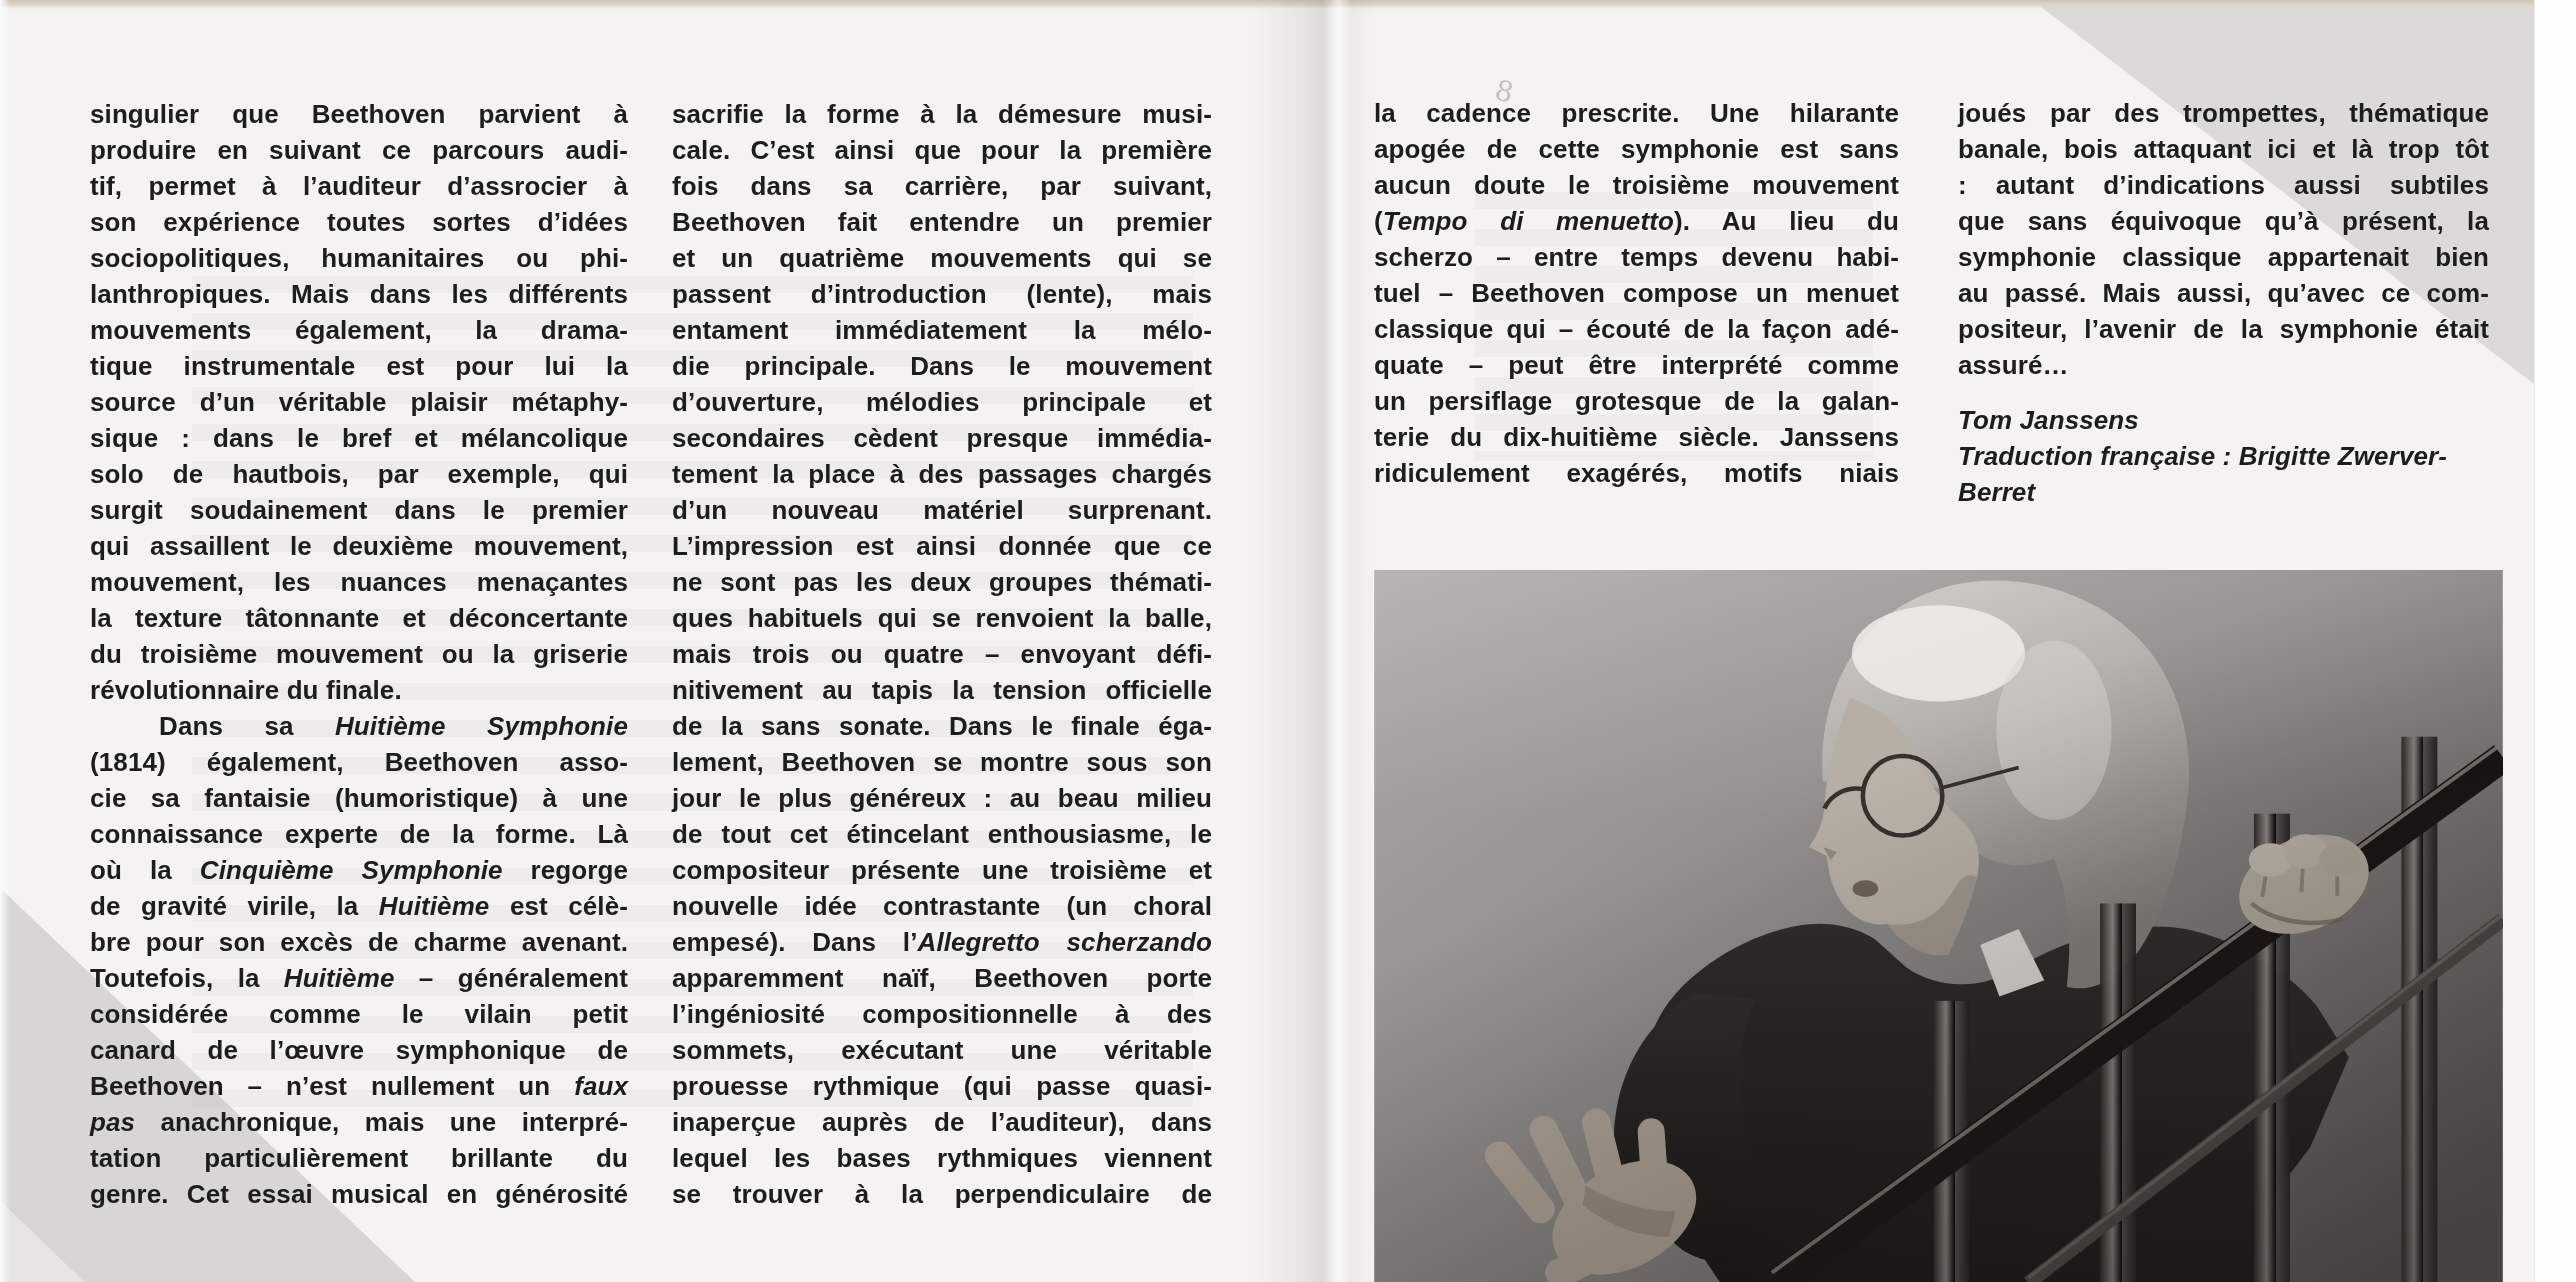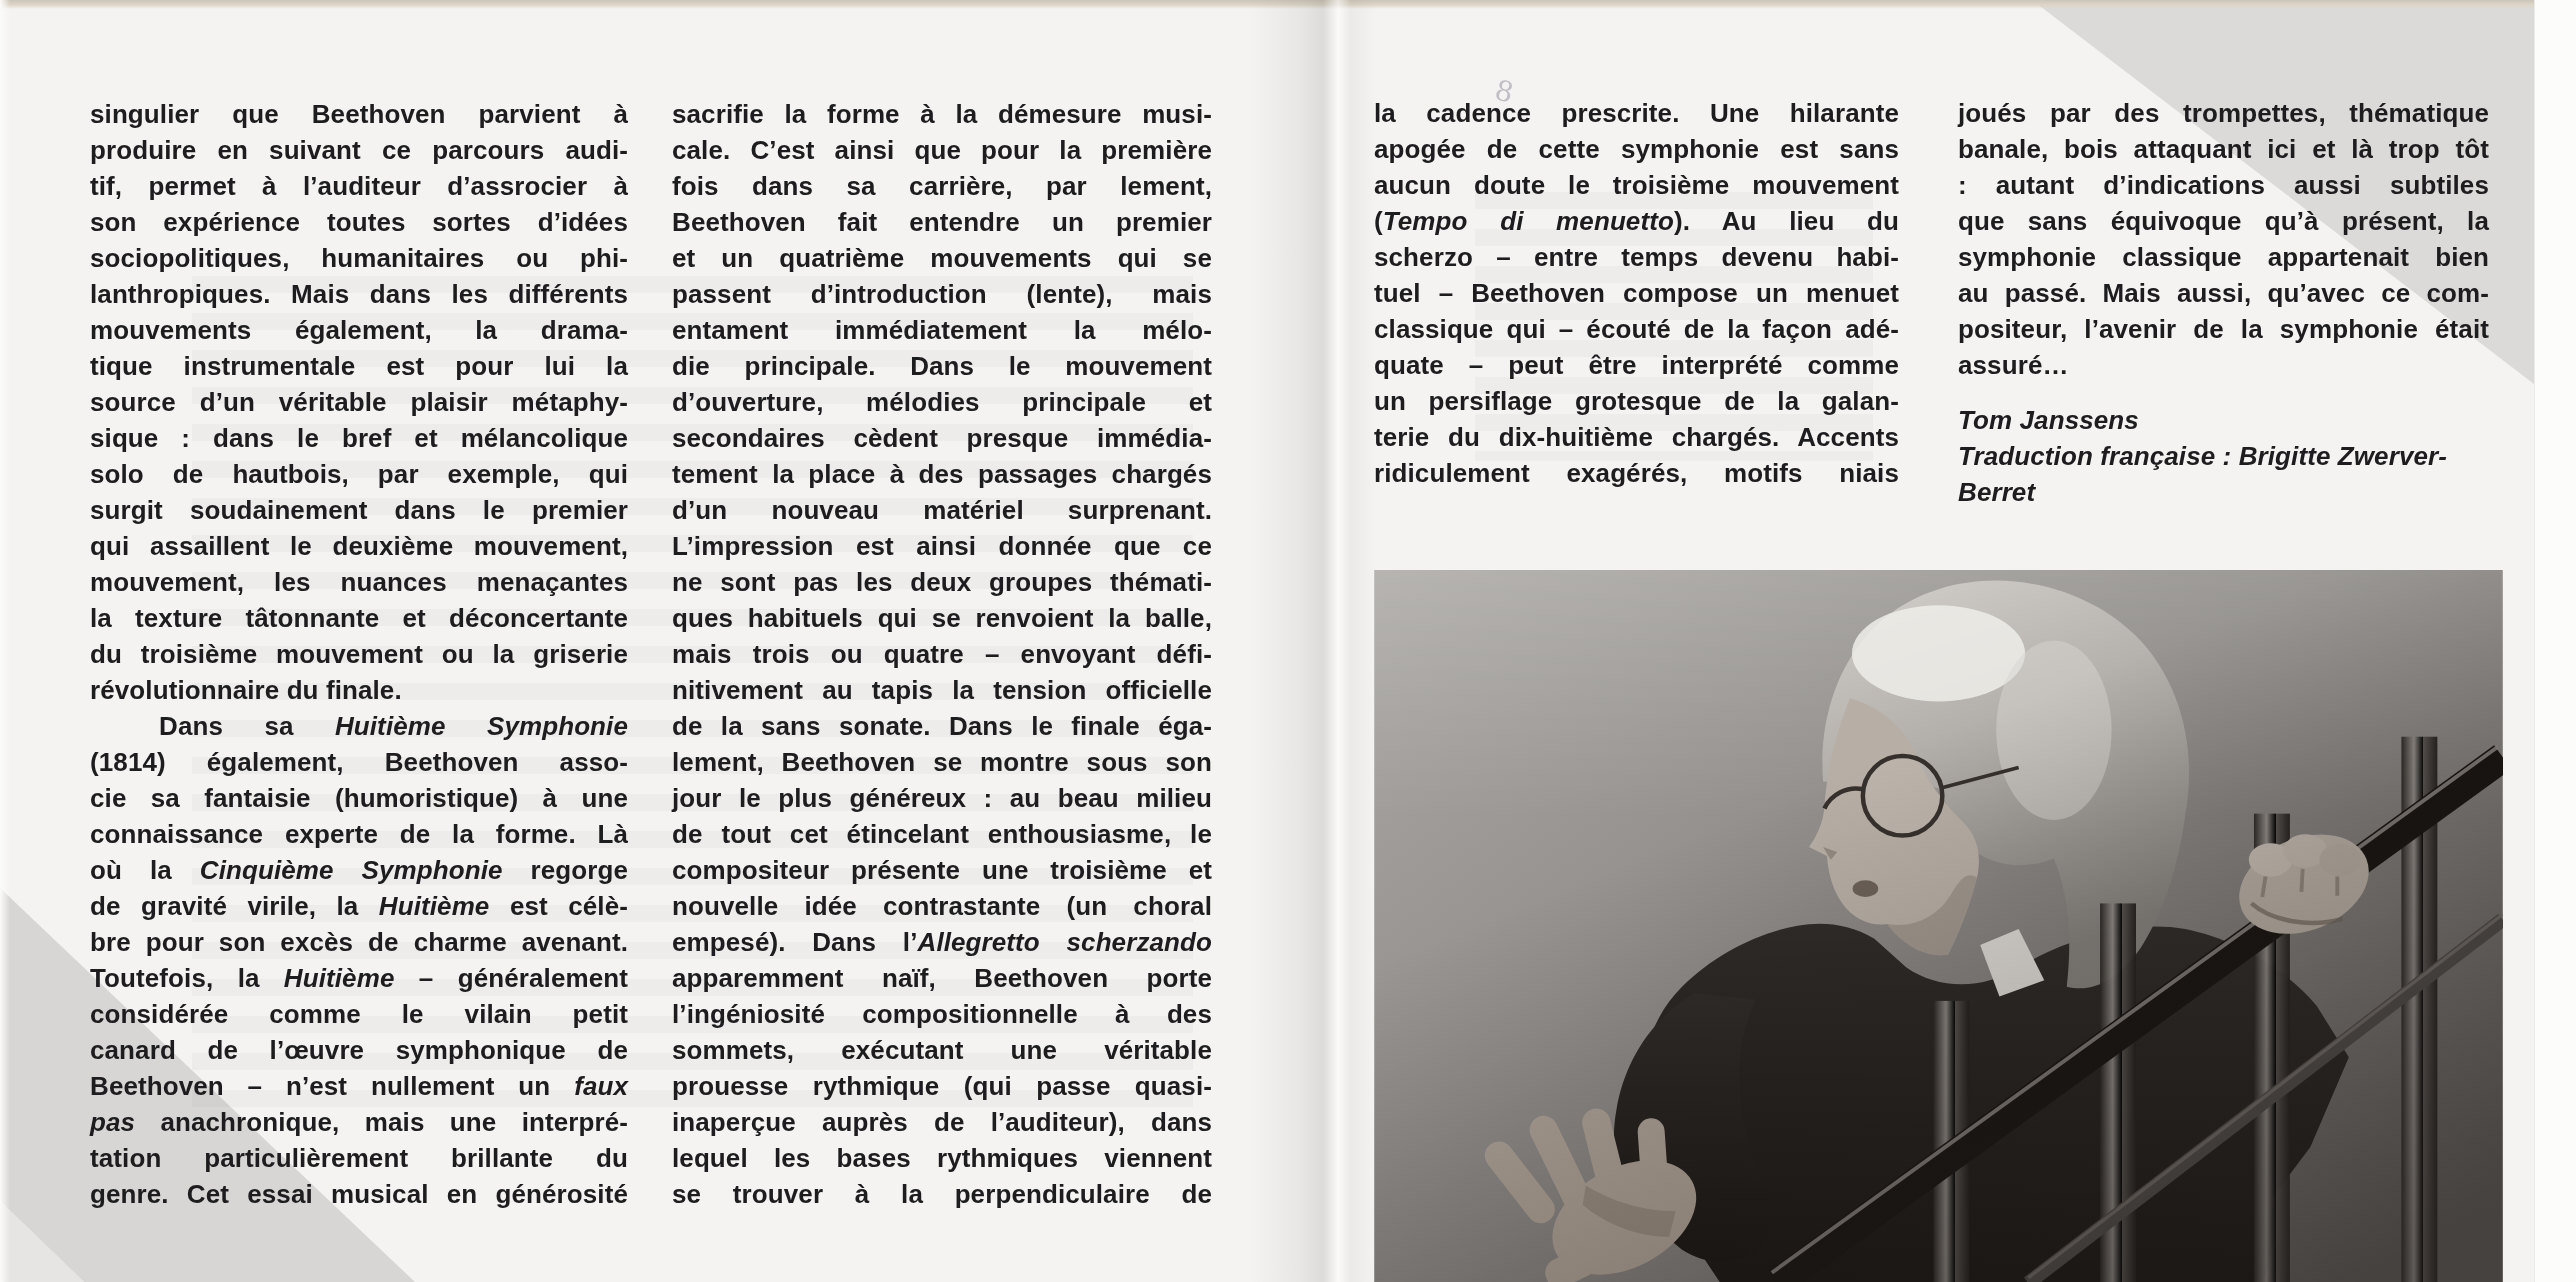--- a/index.html
+++ b/index.html
@@ -108,21 +108,21 @@
       <div class="line"><span>considérée comme le vilain petit</span></div>
       <div class="line"><span>canard de l’œuvre symphonique de</span></div>
       <div class="line"><span>Beethoven – n’est nullement un </span><span class="it">faux</span></div>
       <div class="line"><span class="it">pas</span><span> anachronique, mais une interpré-</span></div>
       <div class="line"><span>tation particulièrement brillante du</span></div>
       <div class="line"><span>genre. Cet essai musical en générosité</span></div>
     </div>
   <div class="col" id="col2">
       <div class="line"><span>sacrifie la forme à la démesure musi-</span></div>
       <div class="line"><span>cale. C’est ainsi que pour la première</span></div>
-      <div class="line"><span>fois dans sa carrière, par lement,</span></div>
+      <div class="line"><span>fois dans sa carrière, par suivant,</span></div>
       <div class="line"><span>Beethoven fait entendre un premier</span></div>
       <div class="line"><span>et un quatrième mouvements qui se</span></div>
       <div class="line"><span>passent d’introduction (lente), mais</span></div>
       <div class="line"><span>entament immédiatement la mélo-</span></div>
       <div class="line"><span>die principale. Dans le mouvement</span></div>
       <div class="line"><span>d’ouverture, mélodies principale et</span></div>
       <div class="line"><span>secondaires cèdent presque immédia-</span></div>
       <div class="line"><span>tement la place à des passages chargés</span></div>
       <div class="line"><span>d’un nouveau matériel surprenant.</span></div>
       <div class="line"><span>L’impression est ainsi donnée que ce</span></div>
@@ -148,21 +148,21 @@
   <div class="col" id="col3">
       <div class="line"><span>la cadence prescrite. Une hilarante</span></div>
       <div class="line"><span>apogée de cette symphonie est sans</span></div>
       <div class="line"><span>aucun doute le troisième mouvement</span></div>
       <div class="line"><span>(</span><span class="it">Tempo di menuetto</span><span>). Au lieu du</span></div>
       <div class="line"><span>scherzo – entre temps devenu habi-</span></div>
       <div class="line"><span>tuel – Beethoven compose un menuet</span></div>
       <div class="line"><span>classique qui – écouté de la façon adé-</span></div>
       <div class="line"><span>quate – peut être interprété comme</span></div>
       <div class="line"><span>un persiflage grotesque de la galan-</span></div>
-      <div class="line"><span>terie du dix-huitième chargés. Accents</span></div>
+      <div class="line"><span>terie du dix-huitième siècle. Janssens</span></div>
       <div class="line"><span>ridiculement exagérés, motifs niais</span></div>
     </div>
   <div class="col" id="col4">
       <div class="line"><span>joués par des trompettes, thématique</span></div>
       <div class="line"><span>banale, bois attaquant ici et là trop tôt</span></div>
       <div class="line"><span>: autant d’indications aussi subtiles</span></div>
       <div class="line"><span>que sans équivoque qu’à présent, la</span></div>
       <div class="line"><span>symphonie classique appartenait bien</span></div>
       <div class="line"><span>au passé. Mais aussi, qu’avec ce com-</span></div>
       <div class="line"><span>positeur, l’avenir de la symphonie était</span></div>

